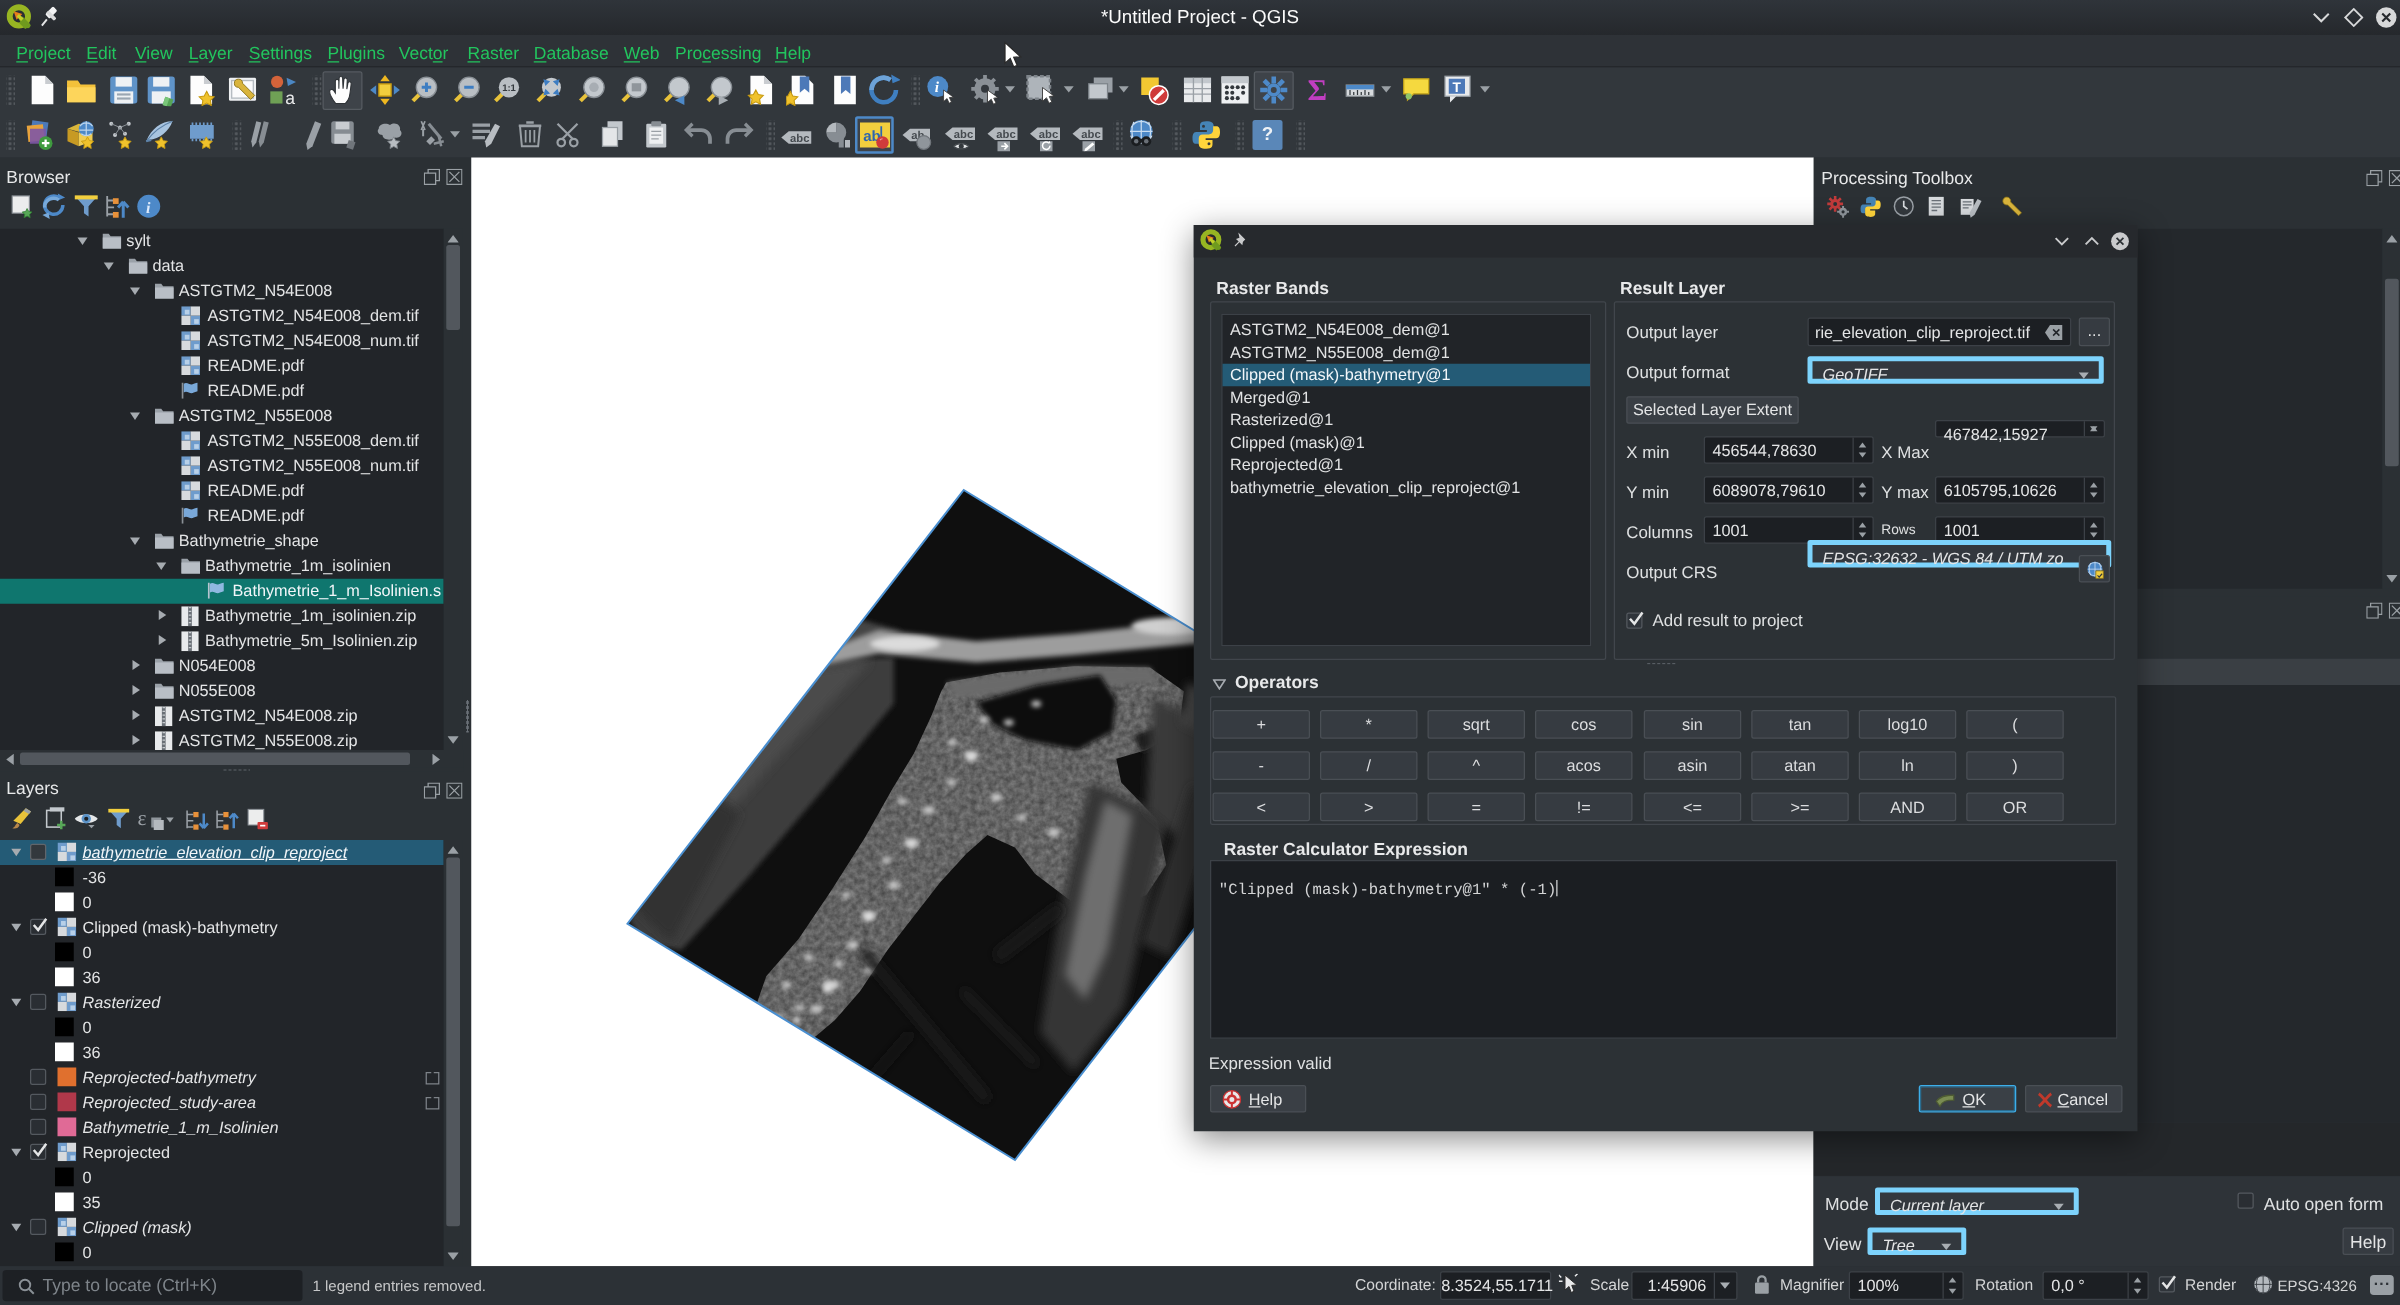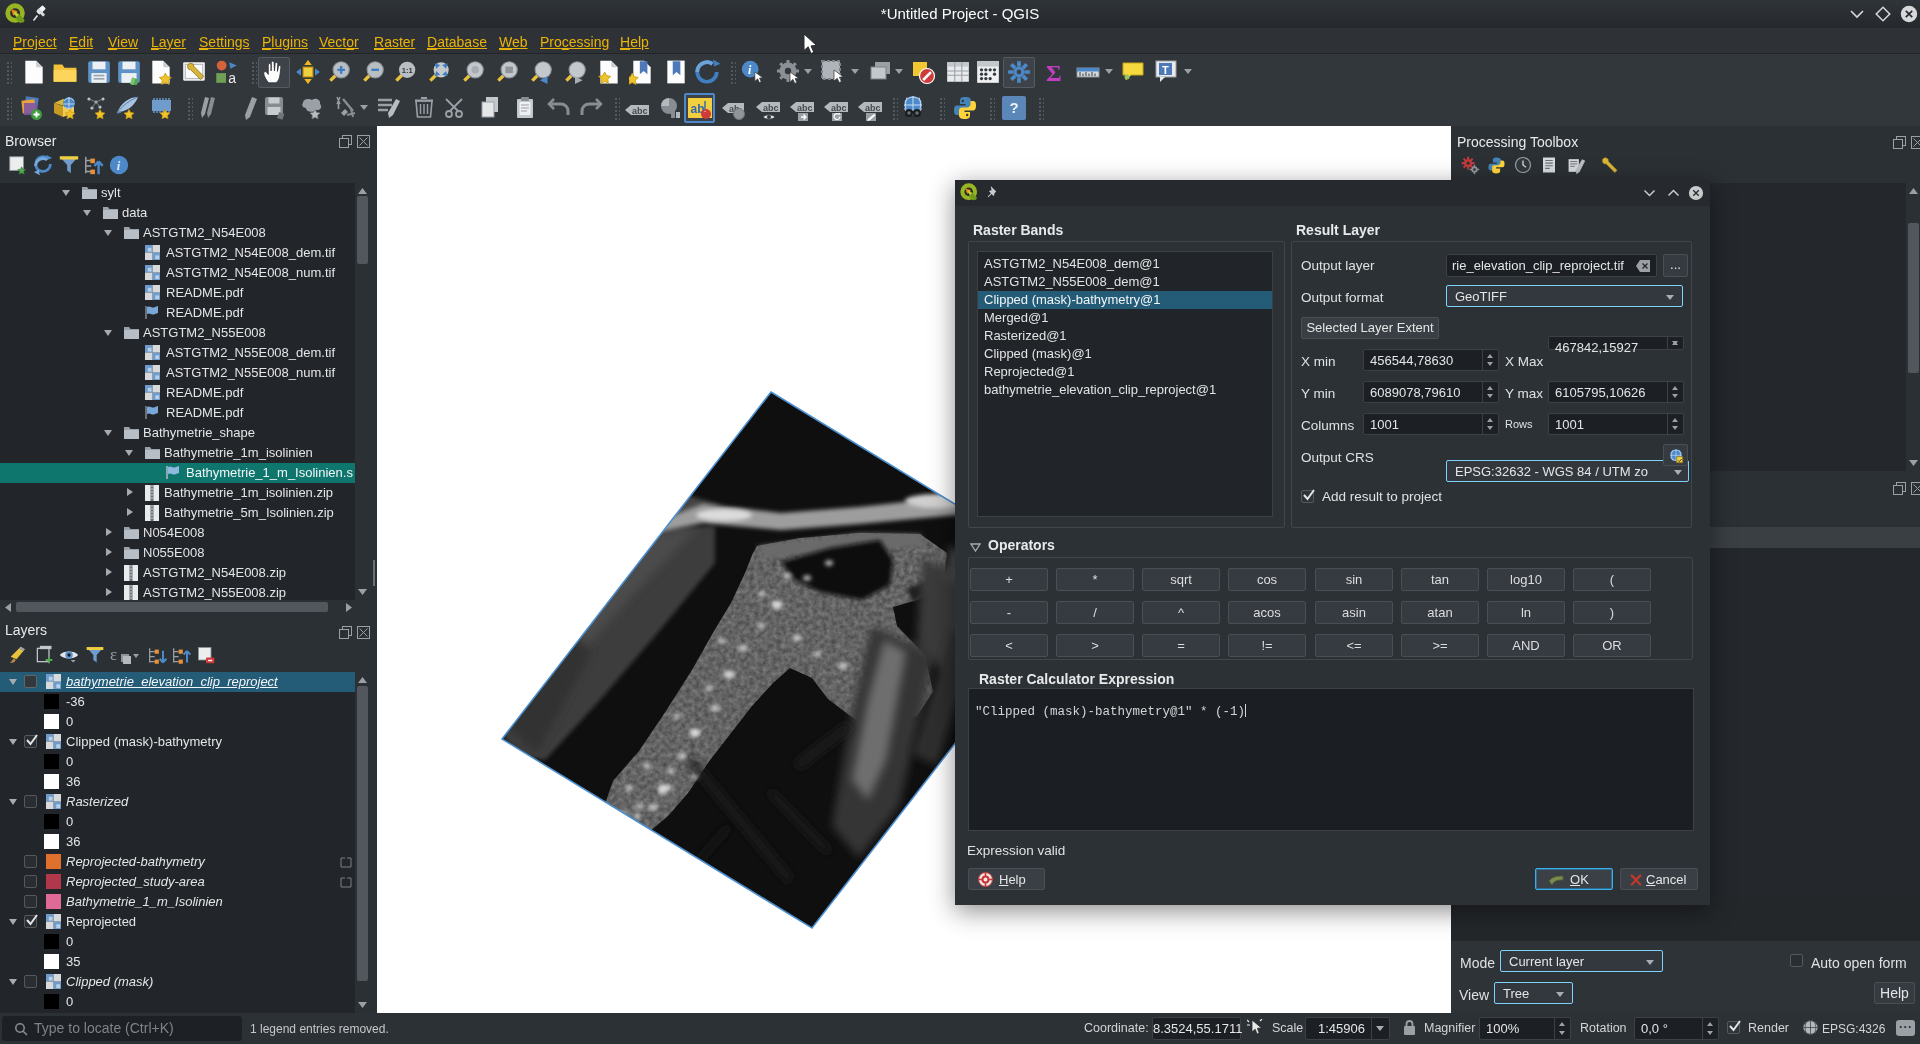--- a/index.html
+++ b/index.html
@@ -1,21 +1,21 @@
 <!DOCTYPE html>
 <html><head>
 <meta charset="utf-8">
 <style>
 * { margin:0; padding:0; box-sizing:border-box; }
 html,body { width:1920px; height:1044px; overflow:hidden; background:#2b3034; font-family:"Liberation Sans",sans-serif; }
 .abs { position:absolute; }
 #app { position:relative; width:1920px; height:1044px; color:#dfe1e2; }
 .titlebar { position:absolute; left:0; top:0; width:1920px; height:28px; background:linear-gradient(#2f343a,#25282c); }
 .menubar { position:absolute; left:0; top:28px; width:1920px; height:26px; background:#2e3237; border-bottom:1px solid #222528; }
-.menubar span { position:absolute; top:6px; font-size:14px; color:#eab308;text-decoration:underline; }
+.menubar span { position:absolute; top:6px; font-size:14px; color:#22c55e; }
 .menubar u { text-decoration-thickness:1px; text-underline-offset:2px; }
 .tbz { position:absolute; left:0; top:54px; width:1920px; height:72px; background:#32373c; }
 .ic { position:absolute; width:26px; height:26px; }
 .ic svg { width:100%; height:100%; }
 .sep { position:absolute; width:7px; height:24px; background-image:radial-gradient(#54595e 1.1px, transparent 1.2px); background-size:4px 4px; background-position:1px 1px; }
 .dd { position:absolute; width:0; height:0; border-left:4px solid transparent; border-right:4px solid transparent; border-top:5px solid #9aa0a5; }
 
 .ldock { position:absolute; left:0; top:126px; width:377px; height:887px; background:#2b3034; }
 .ptitle { position:absolute; font-size:14px; color:#e8e9ea; }
 .tree { position:absolute; background:#222529; }
@@ -29,21 +29,21 @@
 .hsb .thumb { position:absolute; top:2px; height:10px; background:#52575d; border-radius:2px; }
 .cvs { position:absolute; left:377px; top:126px; width:1074px; height:887px; background:#ffffff; }
 
 .rdock { position:absolute; left:1451px; top:126px; width:469px; height:887px; background:#2b3034; }
 
 .dlg { position:absolute; left:955px; top:180px; width:755px; height:725px; background:#2c3135; box-shadow:0 6px 24px rgba(0,0,0,.45); }
 .dlg .dtitle { position:absolute; left:0; top:0; width:755px; height:26px; background:#26292d; }
 .grp { position:absolute; border:1px solid #41464c; border-radius:2px; }
 .glbl { position:absolute; font-size:14px; color:#e8e9ea; }
 .fld { position:absolute; background:#1c1f23; border:1px solid #3c4147; border-radius:2px; font-size:13px; color:#e4e5e6; }
-.cmb { position:absolute; background:#33383e; border:1px solid #7dd3fc; border-radius:2px; font-size:13px; color:#e4e5e6; }
+.cmb { position:absolute; background:#33383e; border:4px solid #7dd3fc; border-radius:2px; font-size:13px; color:#e4e5e6;font-style:italic; }
 .btn { position:absolute; background:#363b41; border:1px solid #4a4f55; border-radius:2px; font-size:13px; color:#e4e5e6; text-align:center; }
 .opbtn { position:absolute; width:78px; height:23px; background:#363b41; border:1px solid #4a4f55; border-radius:2px; font-size:13px; color:#dcdddf; text-align:center; line-height:21px; }
 .spn { position:absolute; background:#1c1f23; border:1px solid #3c4147; border-radius:2px; font-size:13px; color:#e4e5e6; }
 .spnarr { position:absolute; right:0; top:0; bottom:0; width:16px; border-left:1px solid #3c4147; }
 .uarr { position:absolute; left:4px; top:4px; width:0; height:0; border-left:3.5px solid transparent; border-right:3.5px solid transparent; border-bottom:4.5px solid #9aa0a5; }
 .darr { position:absolute; left:4px; bottom:4px; width:0; height:0; border-left:3.5px solid transparent; border-right:3.5px solid transparent; border-top:4.5px solid #9aa0a5; }
 .cmbarr { position:absolute; width:0; height:0; border-left:4.5px solid transparent; border-right:4.5px solid transparent; border-top:5.5px solid #a8adb2; }
 .statusbar { position:absolute; left:0; top:1013px; width:1920px; height:31px; background:#2c3136; font-size:12.5px; color:#d3d4d5; }
 .swatch { position:absolute; width:15px; height:15px; }
 .cb { position:absolute; width:13px; height:13px; background:#2a2e33; border:1px solid #54595f; border-radius:2px; }
@@ -1196,21 +1196,21 @@
       </div>
     <div class="abs" style="left:550px;top:238px;font-size:11px">Rows</div>
     <div class="spn" style="left:593px;top:233px;width:136px;height:22px">
         <span style="position:absolute;left:6px;top:3px">1001</span>
         <span class="spnarr">
           <span class="uarr"></span>
           <span class="darr"></span>
         </span>
       </div>
     <div class="abs" style="left:346px;top:270px;font-size:13.5px">Output CRS</div>
-    <div class="cmb" style="left:491px;top:280px;width:243px;height:22px">
+    <div class="cmb" style="left:491px;top:252px;width:243px;height:22px">
         <span style="position:absolute;left:8px;top:3px">EPSG:32632 - WGS 84 / UTM zo</span>
         <span class="cmbarr" style="right:6px;top:9px"></span>
       </div>
     <div class="btn" style="left:708px;top:264px;width:25px;height:22px">
         <svg style="position:absolute;left:4px;top:3px" width="16" height="16" viewBox="0 0 24 24">
           <circle cx="12" cy="11" r="9" fill="#4d89c8"></circle>
           <path d="M4 8 a9 9 0 0 1 16 0 M3.5 11 h17 M4 14 a9 9 0 0 0 16 0 M12 2 v18 M7 3.5 c-2.4 4.8-2.4 10.2 0 15 M17 3.5 c2.4 4.8 2.4 10.2 0 15" stroke="#cfe0f2" stroke-width=".9" fill="none"></path>
           <path d="M13 13 h9 v9 h-9 z" fill="#f2cf3e" stroke="#8c7318"></path>
           <path d="M15 18.5 l2 2 3.5-4" stroke="#33383d" stroke-width="1.4" fill="none"></path>
         </svg>

